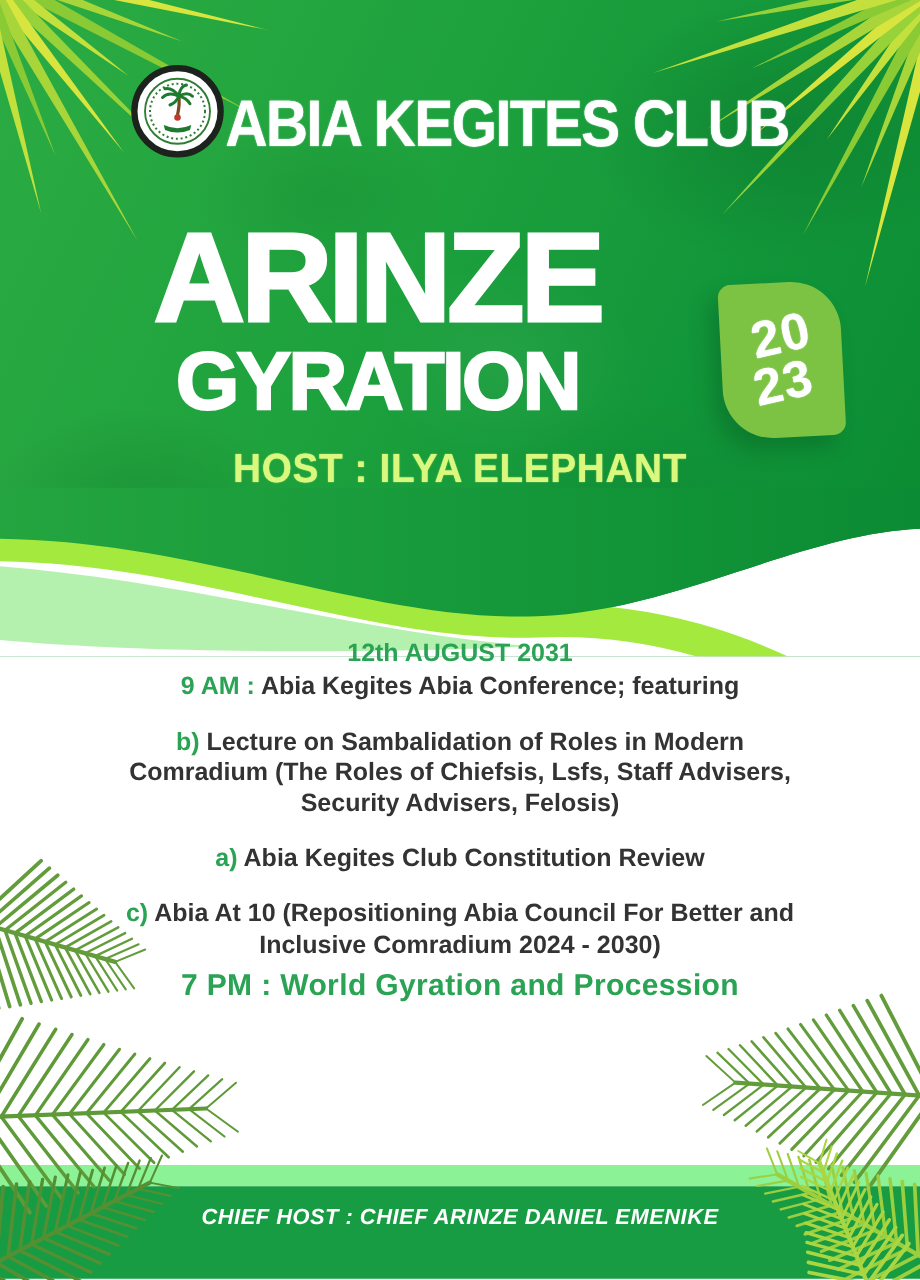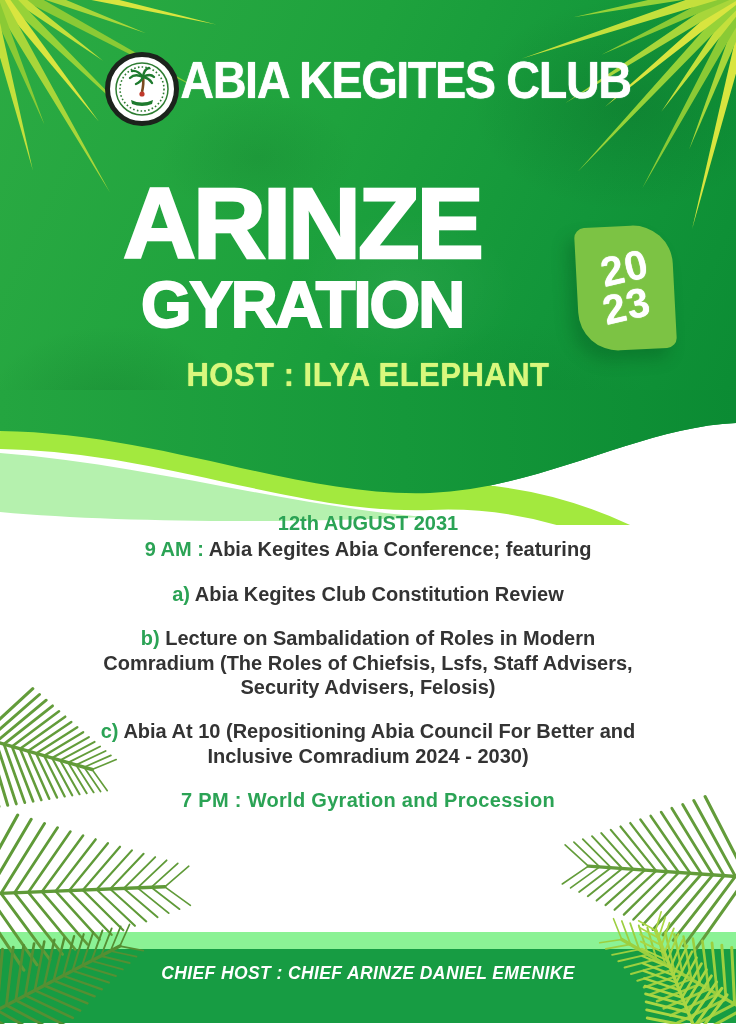--- a/index.html
+++ b/index.html
@@ -17,21 +17,21 @@
     content:""; position:absolute; inset:0;
     background:
       radial-gradient(ellipse 180px 120px at 15% 78%, rgba(8,80,28,.20), transparent 70%),
       radial-gradient(ellipse 220px 150px at 85% 20%, rgba(6,70,24,.22), transparent 70%),
       radial-gradient(ellipse 160px 110px at 55% 55%, rgba(255,255,255,.05), transparent 70%),
       radial-gradient(ellipse 140px 90px at 35% 30%, rgba(8,80,28,.12), transparent 70%),
       radial-gradient(ellipse 200px 140px at 70% 80%, rgba(8,90,30,.15), transparent 70%);
   }
   .brand-row{
     position:absolute; top:52px; left:0; width:736px;
-    display:flex; justify-content:center; align-items:flex-start; gap:1px; z-index:3;
+    display:flex; justify-content:center; align-items:flex-end; gap:1px; z-index:3;
   }
   .logo-circle{
     width:74px; height:74px; border-radius:50%; background:#fff;
     border:5px solid #1c231c; box-sizing:border-box; flex:0 0 auto;
     display:flex; align-items:center; justify-content:center;
   }
   .club-name{
     color:#fff; font-weight:bold; font-size:47px; letter-spacing:-1.5px;
     transform:scaleY(1.12); white-space:nowrap;
     text-shadow:0 0 1px #fff;
@@ -68,21 +68,21 @@
 
   
   .content{
     position:absolute; top:511px; left:88px; width:560px; z-index:2;
     text-align:center; color:#333333; font-weight:bold;
     font-size:20px; line-height:1.22;
   }
   .green{ color:#2ba355; }
   .block{ margin-bottom:20px; }
   .date-line{ color:#2ba355; margin-bottom:2px; }
-  .finale{ color:#2ba355; font-size:20px; margin-top:20px; letter-spacing:.3px; }
+  .finale{ color:#2ba355; font-size:24px; margin-top:6px; letter-spacing:.3px; }
   .itemB{ margin-bottom:20px; }
   .itemC{ margin-bottom:0; }
 
   
   .strip{ position:absolute; top:932px; left:0; width:736px; height:17px; background:#8bf295; z-index:4; }
   .footer{
     position:absolute; top:949px; left:0; width:736px; height:74px; background:#179c43; z-index:4;
   }
   .footer-text{
     position:relative; z-index:6; padding-top:12px; text-align:center;
@@ -174,28 +174,28 @@
   <div class="content">
 
 
     <div class="block">
       <div class="date-line">12th AUGUST 2031</div>
       <div>
         <span class="green">9 AM</span><span class="green pre"> : </span><span>Abia Kegites Abia Conference; featuring</span>
       </div>
     </div>
 
+    <div class="block itemB">
+      <span class="green">b)</span>
+      <span>Lecture on Sambalidation of Roles in Modern Comradium (The Roles of Chiefsis, Lsfs, Staff Advisers, Security Advisers, Felosis)</span>
+    </div>
+
     <div class="block">
       <span class="green">a)</span>
       <span>Abia Kegites Club Constitution Review</span>
-    </div>
-
-    <div class="block itemB">
-      <span class="green">b)</span>
-      <span>Lecture on Sambalidation of Roles in Modern Comradium (The Roles of Chiefsis, Lsfs, Staff Advisers, Security Advisers, Felosis)</span>
     </div>
 
     <div class="itemC">
       <span class="green">c)</span>
       <span>Abia At 10 (Repositioning Abia Council For Better and Inclusive Comradium 2024 - 2030)</span>
     </div>
 
     <div class="finale">
       <span>7 PM</span><span class="pre"> : </span><span>World Gyration and Procession</span>
     </div>

